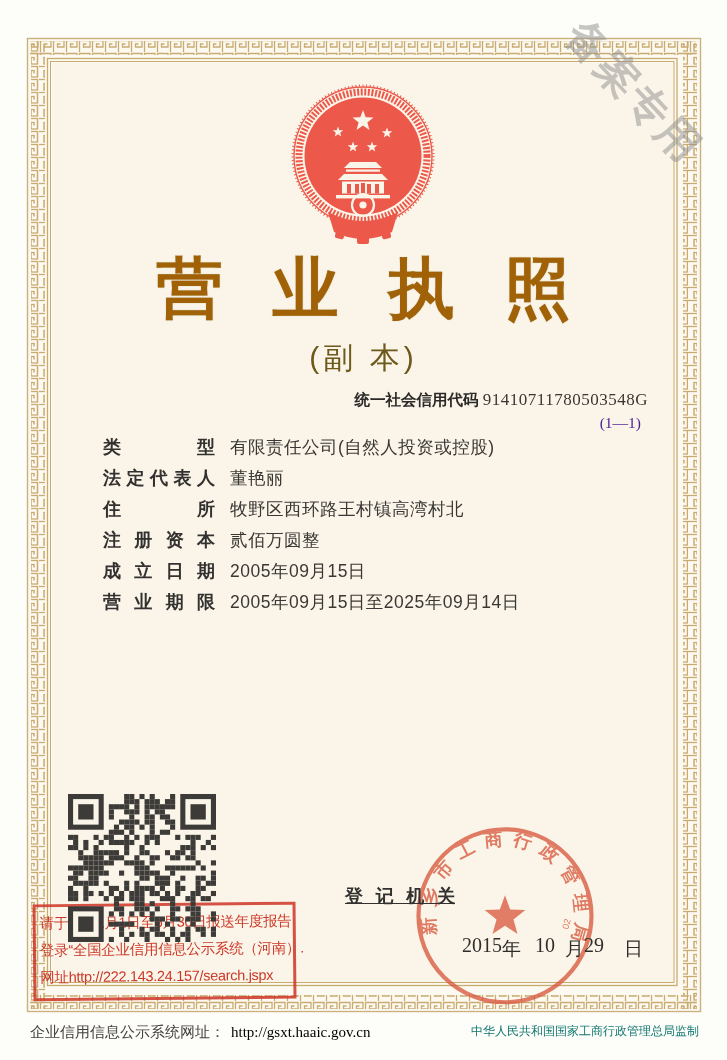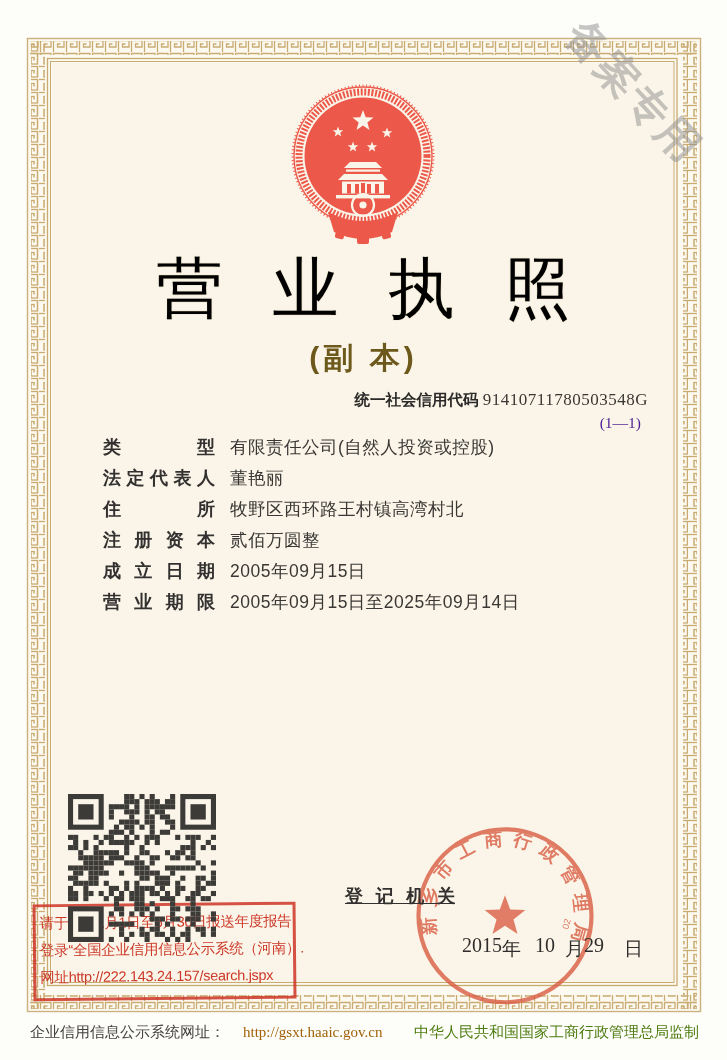--- a/index.html
+++ b/index.html
@@ -8,27 +8,27 @@
     background:#fdfdfa;
     font-family:"Liberation Sans",sans-serif;
     color:#2f2d2b;
   }
   .abs{position:absolute;}
   
   #frame{left:0;top:0;width:727px;height:1060px;}
   
   .doc-title{
     left:0;top:244px;width:727px;text-align:center;
-    font-size:66px;font-weight:400;color:#000000;
+    font-size:66px;font-weight:700;color:#a16207;
     letter-spacing:50px;padding-left:50px;box-sizing:border-box;
     text-shadow:0 0 1px rgba(109,89,28,.5);
   }
   .doc-subtitle{
     left:0;top:338px;width:727px;text-align:center;
-    font-size:30px;font-weight:700;color:#6d591c;letter-spacing:4px;
+    font-size:30px;font-weight:400;color:#6d591c;letter-spacing:4px;
   }
   
   .code-line{right:79px;top:390px;text-align:right;white-space:nowrap;}
   .code-label{font-size:15.5px;font-weight:700;color:#2b2a28;}
   .code-value{font-size:17px;font-family:"Liberation Serif",serif;color:#3a3835;letter-spacing:.5px;}
   .page-no{right:86px;top:414px;font-size:15.5px;font-family:"Liberation Serif",serif;color:#4c1d95;}
   
   .fields{left:103px;top:438px;width:560px;}
   .frow{display:flex;align-items:flex-start;margin-bottom:12px;}
   .flabel{
@@ -56,22 +56,22 @@
     left:345px;top:884px;width:110px;z-index:7;
     font-size:18px;font-weight:700;color:#333130;
     text-align:justify;text-align-last:justify;text-decoration:underline;
   }
   #seal{left:397px;top:820px;width:216px;height:186px;z-index:4;overflow:hidden;}
   .reg-date{left:462px;top:936px;z-index:7;white-space:nowrap;font-size:19px;color:#2f2d2b;}
   .reg-date .num{font-family:"Liberation Serif",serif;font-size:20px;position:relative;top:-3px;margin-top:14px;}
   .reg-date .g1{margin-left:14px;} .reg-date .g2{margin-left:10px;} .reg-date .g3{margin-left:20px;}
   
   .footer-left{left:30px;top:1023px;font-size:15px;color:#45423e;white-space:nowrap;}
-  .footer-left .url{font-family:"Liberation Serif",serif;color:#a16207;margin-left:18px;}
-  .footer-right{right:28px;top:1023px;font-size:15px;color:#4d7c0f;white-space:nowrap;}
+  .footer-left .url{font-family:"Liberation Serif",serif;color:#000000;margin-left:6px;}
+  .footer-right{right:28px;top:1023px;font-size:12px;color:#0f766e;white-space:nowrap;}
   
   .scan-mark{
     left:594px;top:8px;z-index:9;
     font-size:42px;font-weight:700;color:#8f8f8f;opacity:.5;
     letter-spacing:2px;transform:rotate(47deg);transform-origin:left top;
     white-space:nowrap;
   }
 </style>
 </head>
 <body>

